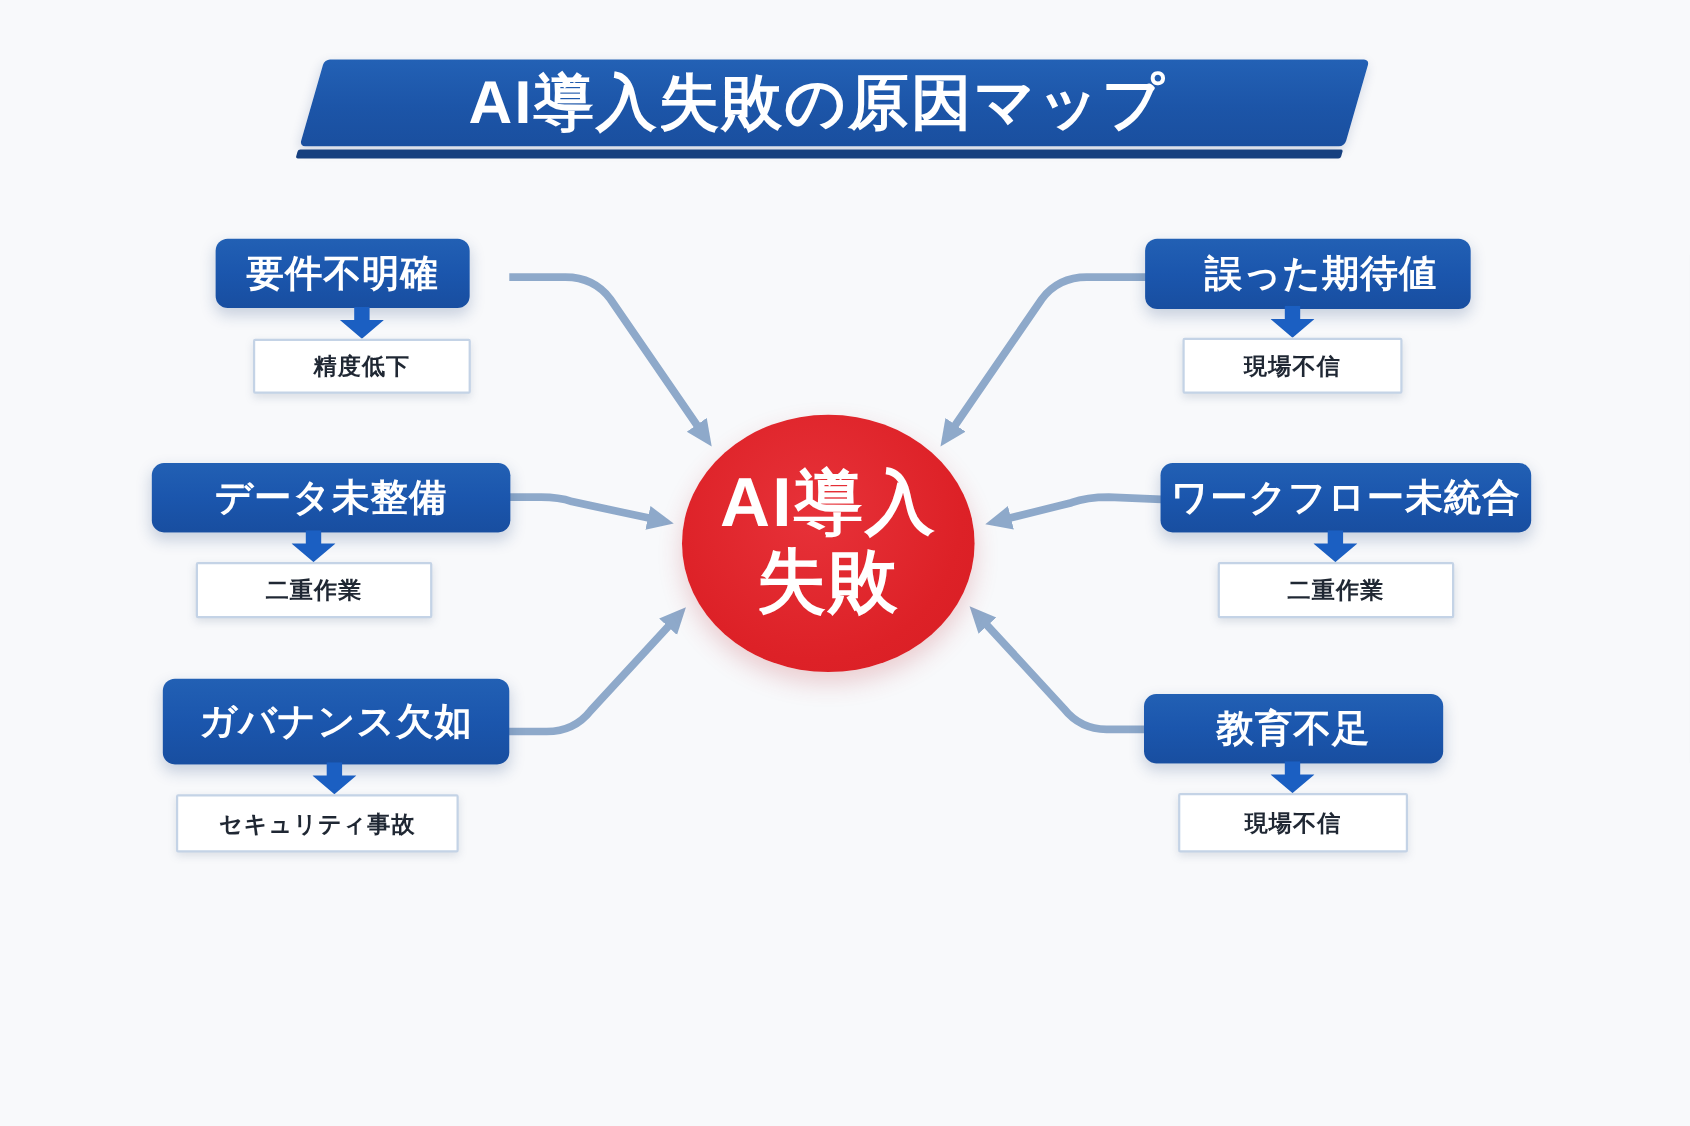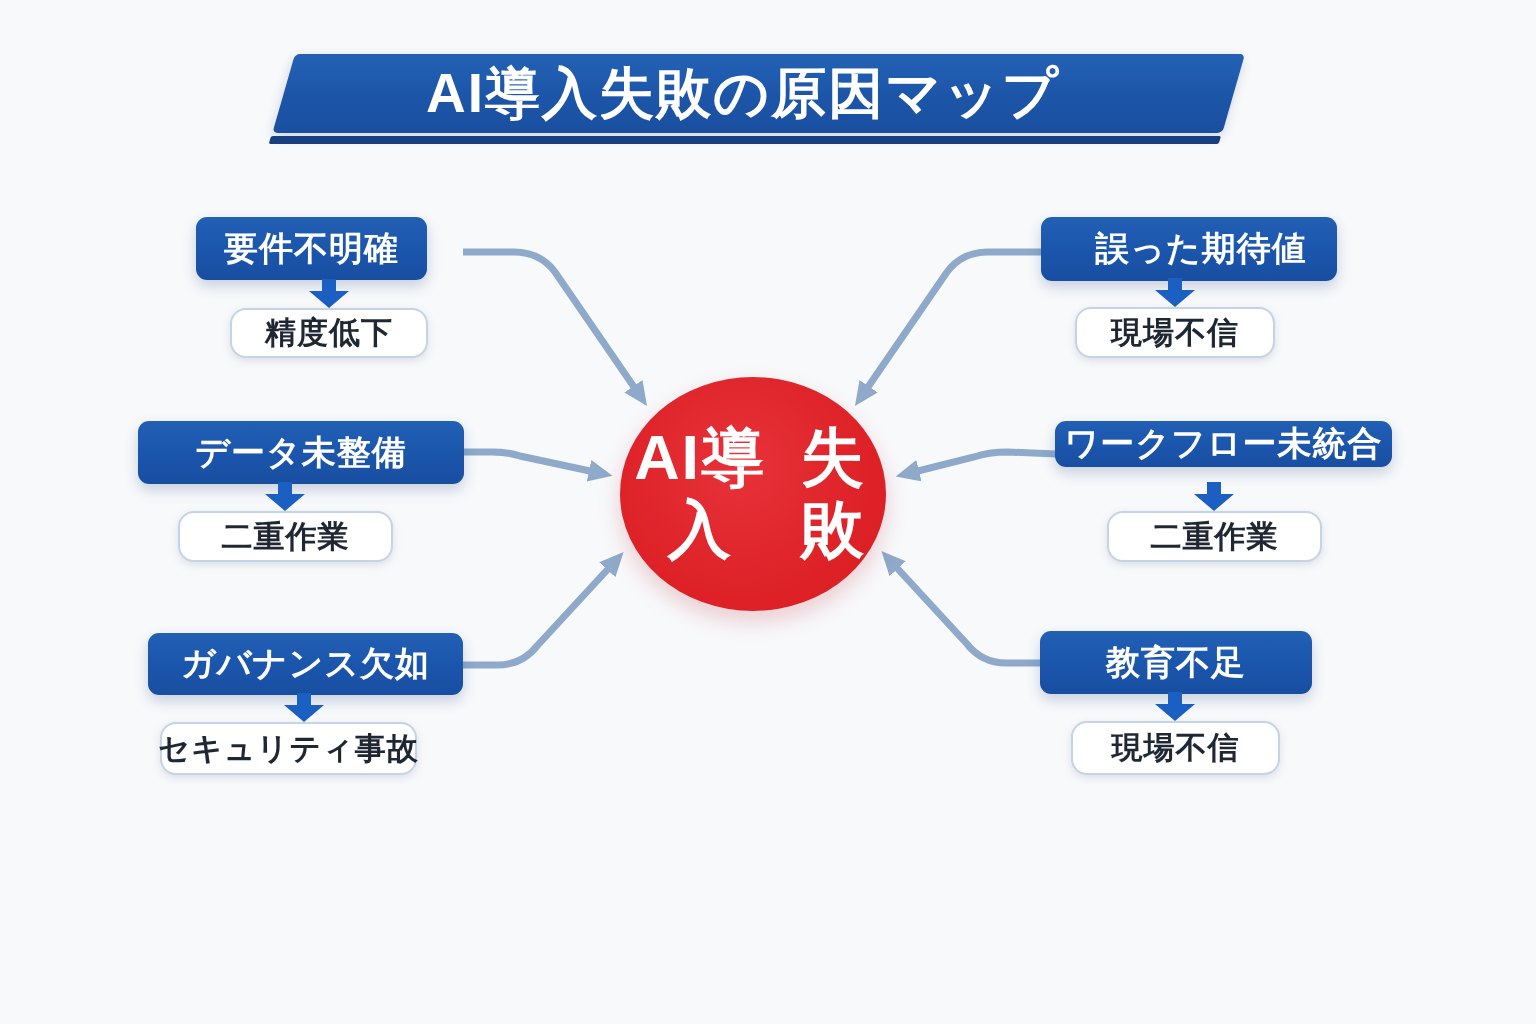--- a/index.html
+++ b/index.html
@@ -44,35 +44,35 @@
     border-radius:11px;
     box-shadow:0 6px 14px rgba(25,60,120,.22);
     display:flex;align-items:center;justify-content:center;
     color:#ffffff;font-size:34px;font-weight:800;letter-spacing:1px;
     white-space:nowrap;
   }
   .effect-box{
     position:absolute;
     background:#ffffff;
     border:2px solid #c4d3e6;
-    border-radius:16px;
+    border-radius:2px;
     box-shadow:0 3px 8px rgba(90,110,140,.18);
     display:flex;align-items:center;justify-content:center;
-    color:#1f2733;font-size:31px;font-weight:700;letter-spacing:1px;
+    color:#1f2733;font-size:21px;font-weight:700;letter-spacing:1px;
     box-sizing:border-box;white-space:nowrap;
   }
   
   .down-connector{position:absolute;width:40px;height:29px;}
   
   .center-circle{
     position:absolute;left:620px;top:377px;width:266px;height:234px;
     background:radial-gradient(circle at 45% 38%,#e73239 0%,#dd2127 65%,#d71d24 100%);
     border-radius:50%;
     box-shadow:0 10px 22px rgba(185,45,55,.22);
-    display:flex;flex-direction:row;align-items:center;justify-content:center;
+    display:flex;flex-direction:column;align-items:center;justify-content:center;
     color:#ffffff;font-weight:800;font-size:63px;line-height:1.14;letter-spacing:2px;
     text-align:center;
   }
   
   #arrow-layer{position:absolute;left:0;top:0;width:1536px;height:1024px;}
 </style>
 </head>
 <body>
 
 <div id="canvas">
@@ -118,41 +118,41 @@
   <div class="cause-box" style="left:138px;top:421px;width:326px;height:63px;">
     <span>データ未整備</span>
   </div>
   <svg class="down-connector" style="left:265px;top:482px;" viewBox="0 0 40 29">
     <polygon points="13,0 27,0 27,12 40,12 20,29 0,12 13,12" fill="#1b5fc2"></polygon>
   </svg>
   <div class="effect-box" style="left:178px;top:511px;width:215px;height:51px;">
     <span>二重作業</span>
   </div>
 
-  <div class="cause-box" style="left:148px;top:633px;width:315px;height:62px;align-items:center;">
+  <div class="cause-box" style="left:148px;top:617px;width:315px;height:78px;align-items:center;">
     <span>ガバナンス欠如</span>
   </div>
   <svg class="down-connector" style="left:284px;top:693px;" viewBox="0 0 40 29">
     <polygon points="13,0 27,0 27,12 40,12 20,29 0,12 13,12" fill="#1b5fc2"></polygon>
   </svg>
   <div class="effect-box" style="left:160px;top:722px;width:257px;height:53px;">
     <span>セキュリティ事故</span>
   </div>
 
   <div class="cause-box" style="left:1041px;top:217px;width:272px;height:64px;padding-left:24px;">
     <span>誤った期待値</span>
   </div>
   <svg class="down-connector" style="left:1155px;top:278px;" viewBox="0 0 40 29">
     <polygon points="13,0 27,0 27,12 40,12 20,29 0,12 13,12" fill="#1b5fc2"></polygon>
   </svg>
   <div class="effect-box" style="left:1075px;top:307px;width:200px;height:51px;">
     <span>現場不信</span>
   </div>
 
-  <div class="cause-box" style="left:1055px;top:421px;width:337px;height:46px;">
+  <div class="cause-box" style="left:1055px;top:421px;width:337px;height:63px;">
     <span>ワークフロー未統合</span>
   </div>
   <svg class="down-connector" style="left:1194px;top:482px;" viewBox="0 0 40 29">
     <polygon points="13,0 27,0 27,12 40,12 20,29 0,12 13,12" fill="#1b5fc2"></polygon>
   </svg>
   <div class="effect-box" style="left:1107px;top:511px;width:215px;height:51px;">
     <span>二重作業</span>
   </div>
 
   <div class="cause-box" style="left:1040px;top:631px;width:272px;height:63px;">

